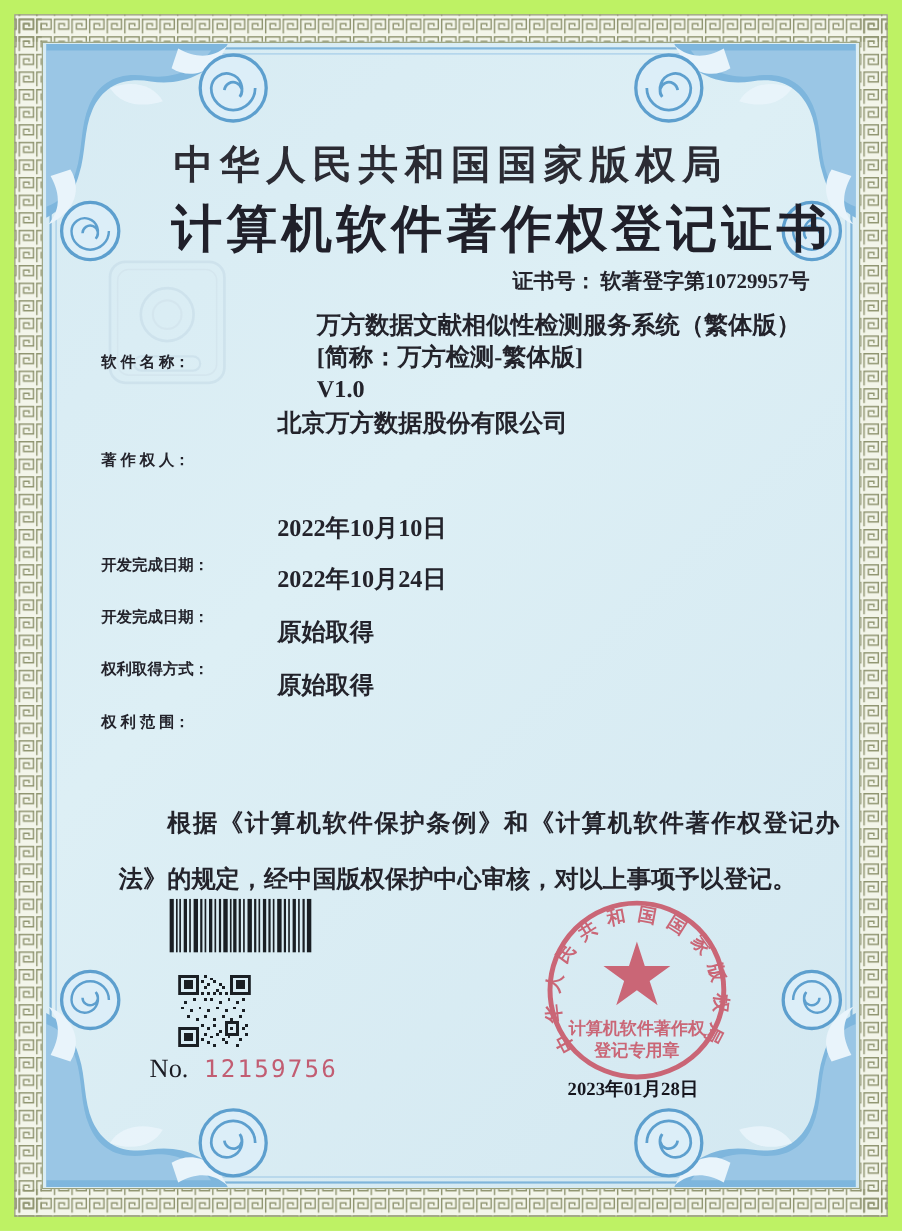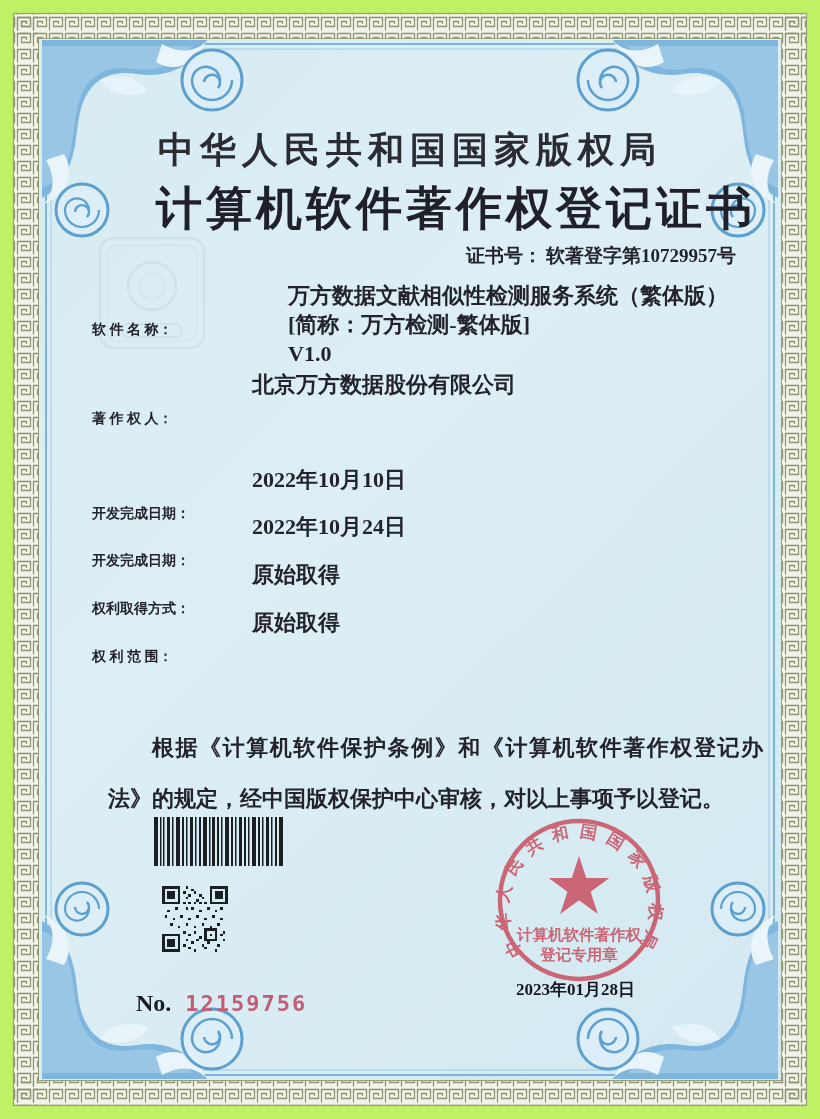--- a/index.html
+++ b/index.html
@@ -27,21 +27,21 @@
   .fvalue .ln{display:block;line-height:29px;margin-left:36px;}
   .r1{top:281px;} .r2{top:370px;}
   .r3{top:465px;} .r4{top:512px;} .r5{top:560px;} .r6{top:608px;} .r7{top:656px;}
 
   .statement{position:absolute;left:92px;top:706px;width:655px;margin:16px;
     font-size:22px;font-weight:bold;line-height:51px;text-indent:44px;text-align:justify;}
 
   .barcode{position:absolute;left:154px;top:817px;}
   .qrcode{position:absolute;left:162px;top:886px;}
 
-  .serial{position:absolute;left:136px;top:990px;font-weight:bold;}
+  .serial{position:absolute;left:136px;top:959px;font-weight:normal;}
   .serial .prefix{font-size:24px;color:#1c1c24;}
   .serial .num{font-size:22px;letter-spacing:2px;color:#c25d72;margin-left:10px;
     font-family:"DejaVu Sans Mono","Liberation Mono",monospace;}
 
   .seal{position:absolute;left:494px;top:815px;opacity:.85;}
   .issue-date{position:absolute;left:516px;top:978px;font-size:17px;font-weight:bold;color:#16161e;}
 </style>
 </head>
 <body>
 

